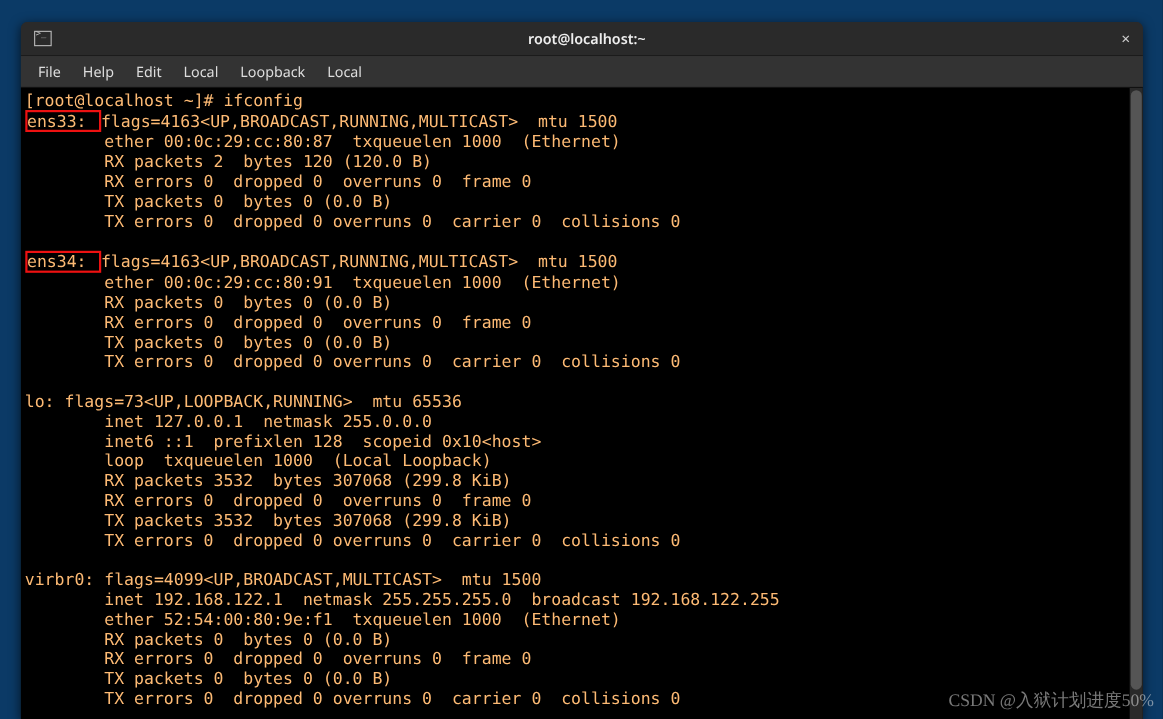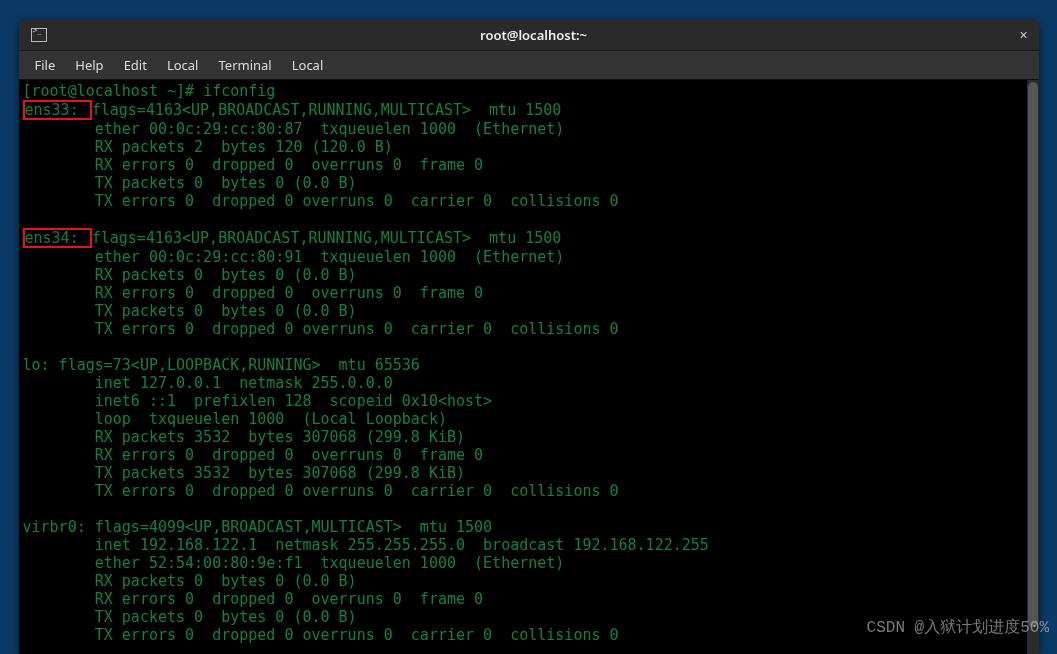--- a/index.html
+++ b/index.html
@@ -5,44 +5,44 @@
   html,body{margin:0;padding:0;background:#0b3a66;font-family:"DejaVu Sans Mono","Liberation Mono",monospace;font-size:14px;color:#fff;}
   .window{position:relative;background:#2e2e2e;width:1020px;margin:20px auto 0;border-radius:6px 6px 0 0;box-shadow:0 2px 10px rgba(0,0,0,.6);}
   .titlebar{display:flex;align-items:center;height:30px;background:#2a2a2a;border-bottom:1px solid #1b1b1b;border-radius:6px 6px 0 0;}
   .tb-left{width:40px;display:flex;align-items:center;justify-content:center;}
   .tb-icon{width:14px;height:12px;border:1px solid #bbb;position:relative;}
   .tb-icon::after{content:">_";position:absolute;top:-3px;left:1px;font-size:8px;color:#bbb;}
   .tb-title{flex:1;text-align:center;font-family:system-ui,sans-serif;font-size:13px;color:#eee;font-weight:600;}
   .tb-close{width:30px;text-align:center;color:#ccc;font-family:sans-serif;cursor:pointer;}
   .menubar{display:flex;gap:0;height:28px;align-items:center;background:#333;border-bottom:1px solid #111;padding:0 6px;font-family:system-ui,sans-serif;font-size:13px;color:#ddd;}
   .menubar span{padding:0 10px;cursor:pointer;}
-  .term{background:#000;color:#15803d;padding:2px 4px 10px;min-height:560px;font-size:15px;line-height:18px;white-space:pre;position:relative;overflow:hidden;}
+  .term{background:#000;color:#fdba74;padding:2px 4px 10px;min-height:560px;font-size:15px;line-height:18px;white-space:pre;position:relative;overflow:hidden;}
   .box{border:2px solid #e11;padding:0 2px 0 0;display:inline-block;line-height:16px;}
-  .watermark{position:absolute;right:8px;bottom:16px;color:rgba(220,220,220,.55);font-family:Liberation Mono, monospace;font-size:16px;}
+  .watermark{position:absolute;right:8px;bottom:6px;color:rgba(220,220,220,.55);font-family:Liberation Serif, serif;font-size:16px;}
   .scrollbar{position:absolute;right:0;top:0;width:12px;height:100%;background:#2a2a2a;}
   .thumb{position:absolute;left:1px;right:1px;top:2px;height:95%;background:#555;border-radius:6px;}
 </style>
 </head>
 <body>
 
 <div class="window">
   <div class="titlebar">
     <div class="tb-left">
       <div class="tb-icon"></div>
     </div>
     <div class="tb-title">root@localhost:~</div>
     <div class="tb-close">×</div>
   </div>
 
   <div class="menubar">
     <span>File</span>
     <span>Help</span>
     <span>Edit</span>
     <span>Local</span>
-    <span>Terminal</span>
+    <span>Loopback</span>
     <span>Local</span>
   </div>
 
   <div class="term"><span>[root@localhost ~]# </span><span>ifconfig</span>
 <span class="box"><span>ens33: </span></span><span>flags=4163&lt;UP,BROADCAST,RUNNING,MULTICAST&gt;  mtu 1500</span>
 <span>        ether 00:0c:29:cc:80:87  txqueuelen 1000  (Ethernet)</span>
 <span>        RX packets 2  bytes 120 (120.0 B)</span>
 <span>        RX errors 0  dropped 0  overruns 0  frame 0</span>
 <span>        TX packets 0  bytes 0 (0.0 B)</span>
 <span>        TX errors 0  dropped 0 overruns 0  carrier 0  collisions 0</span>

